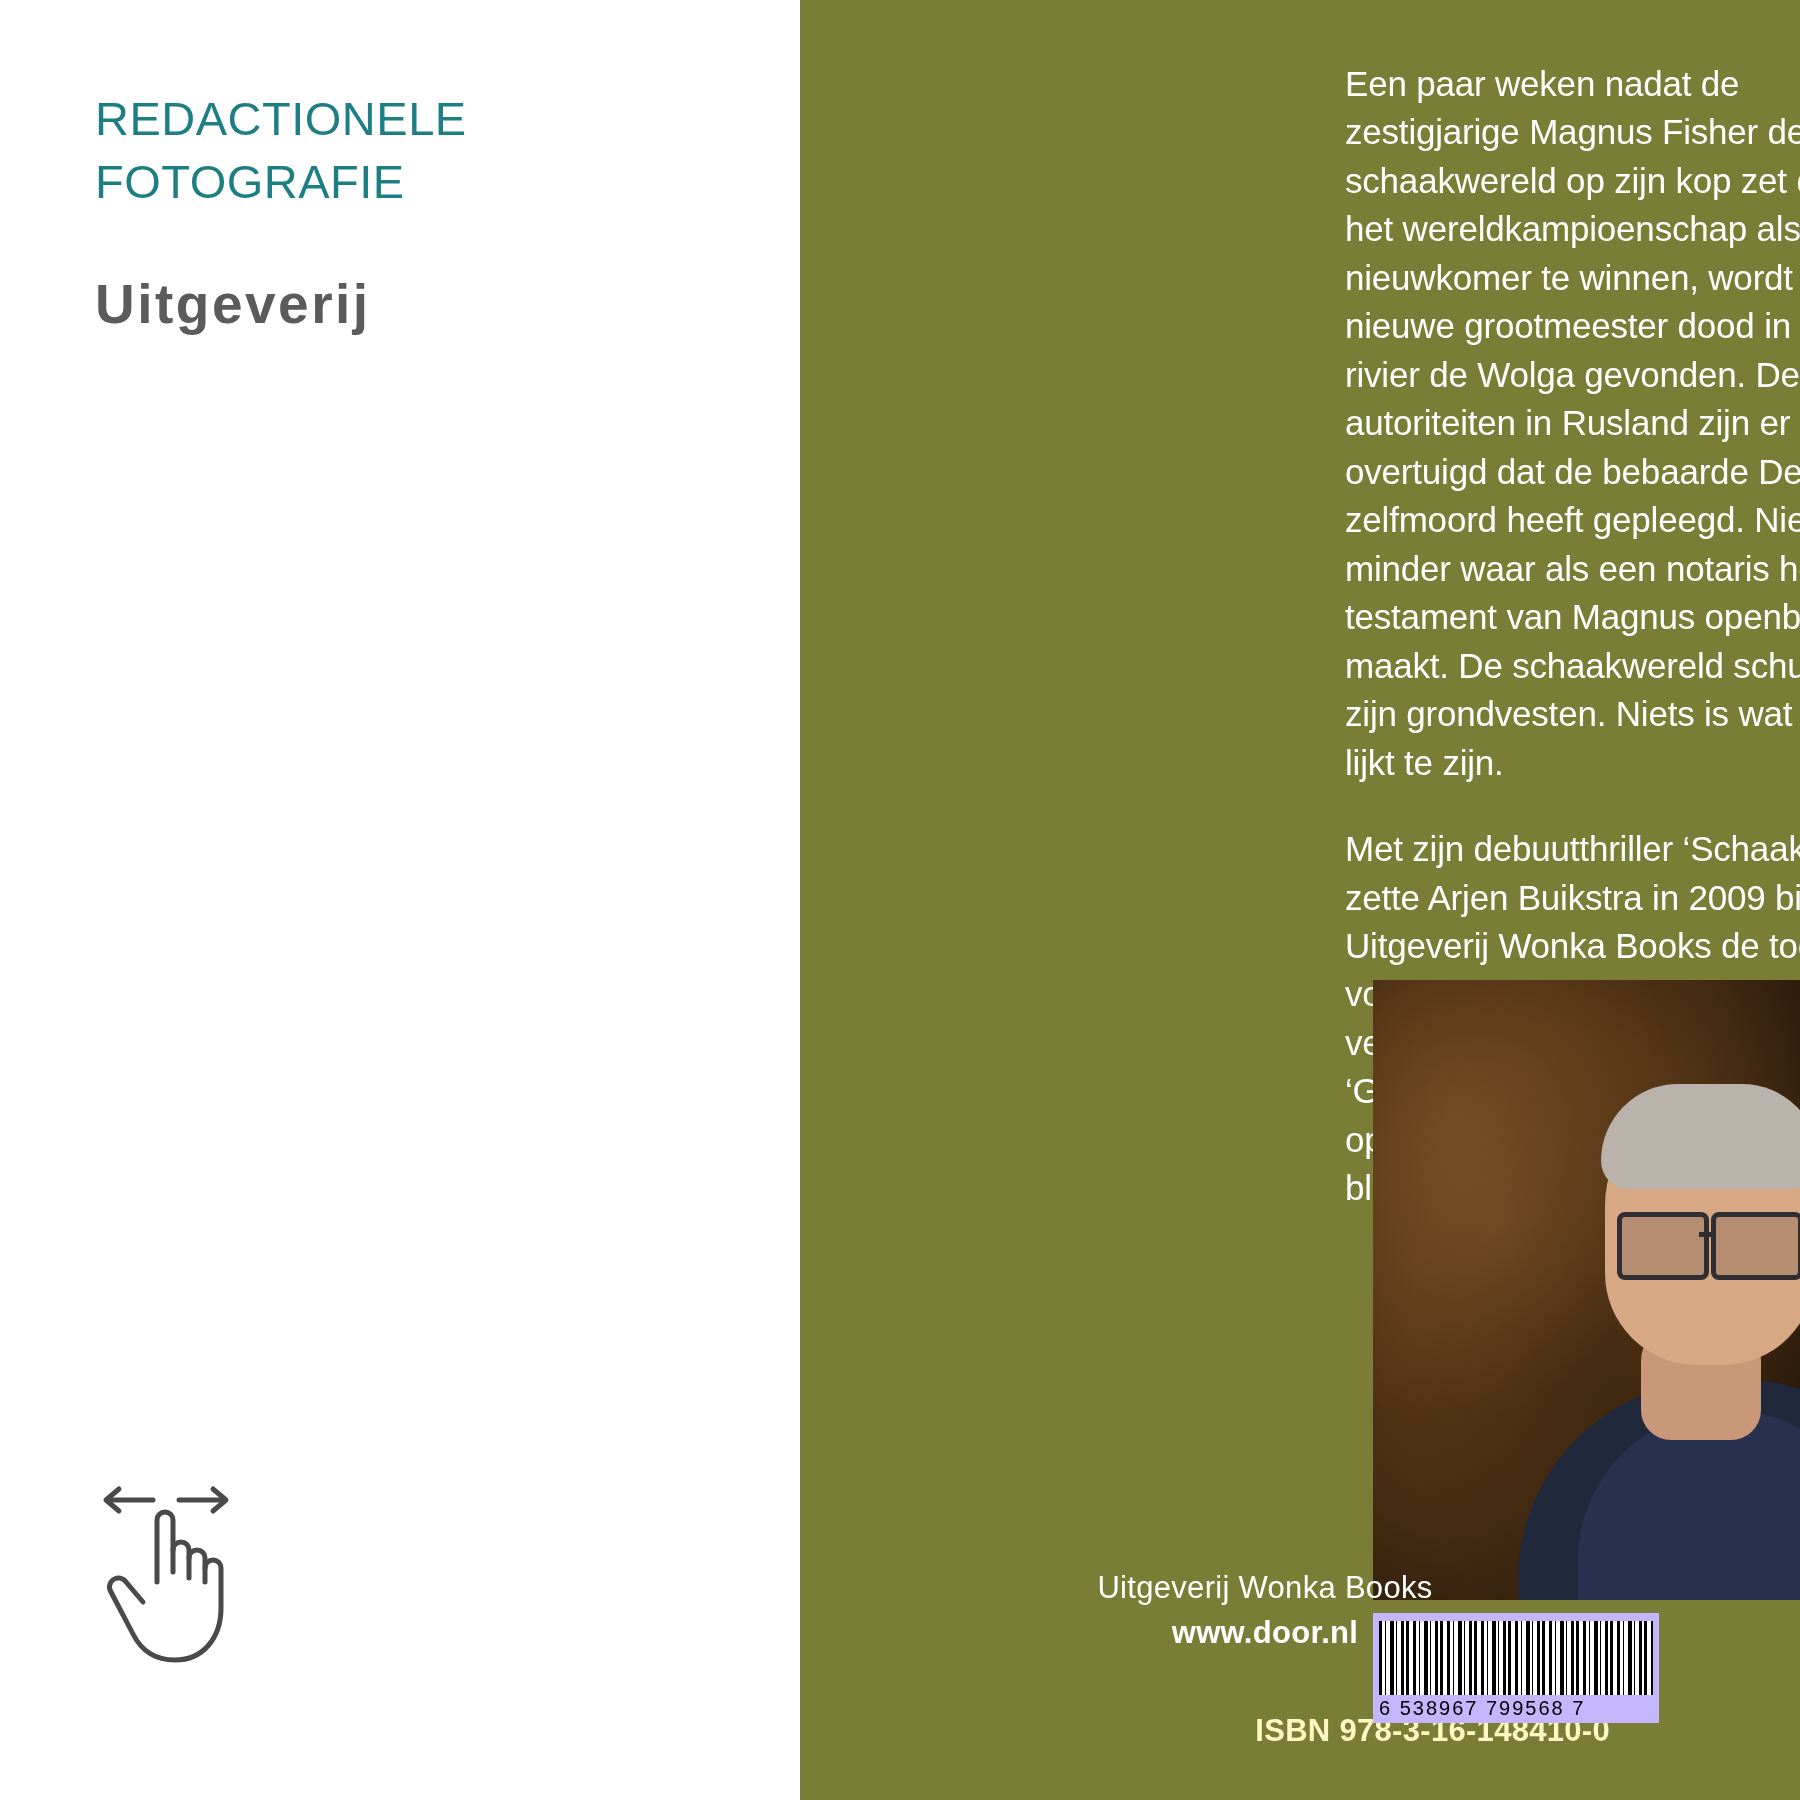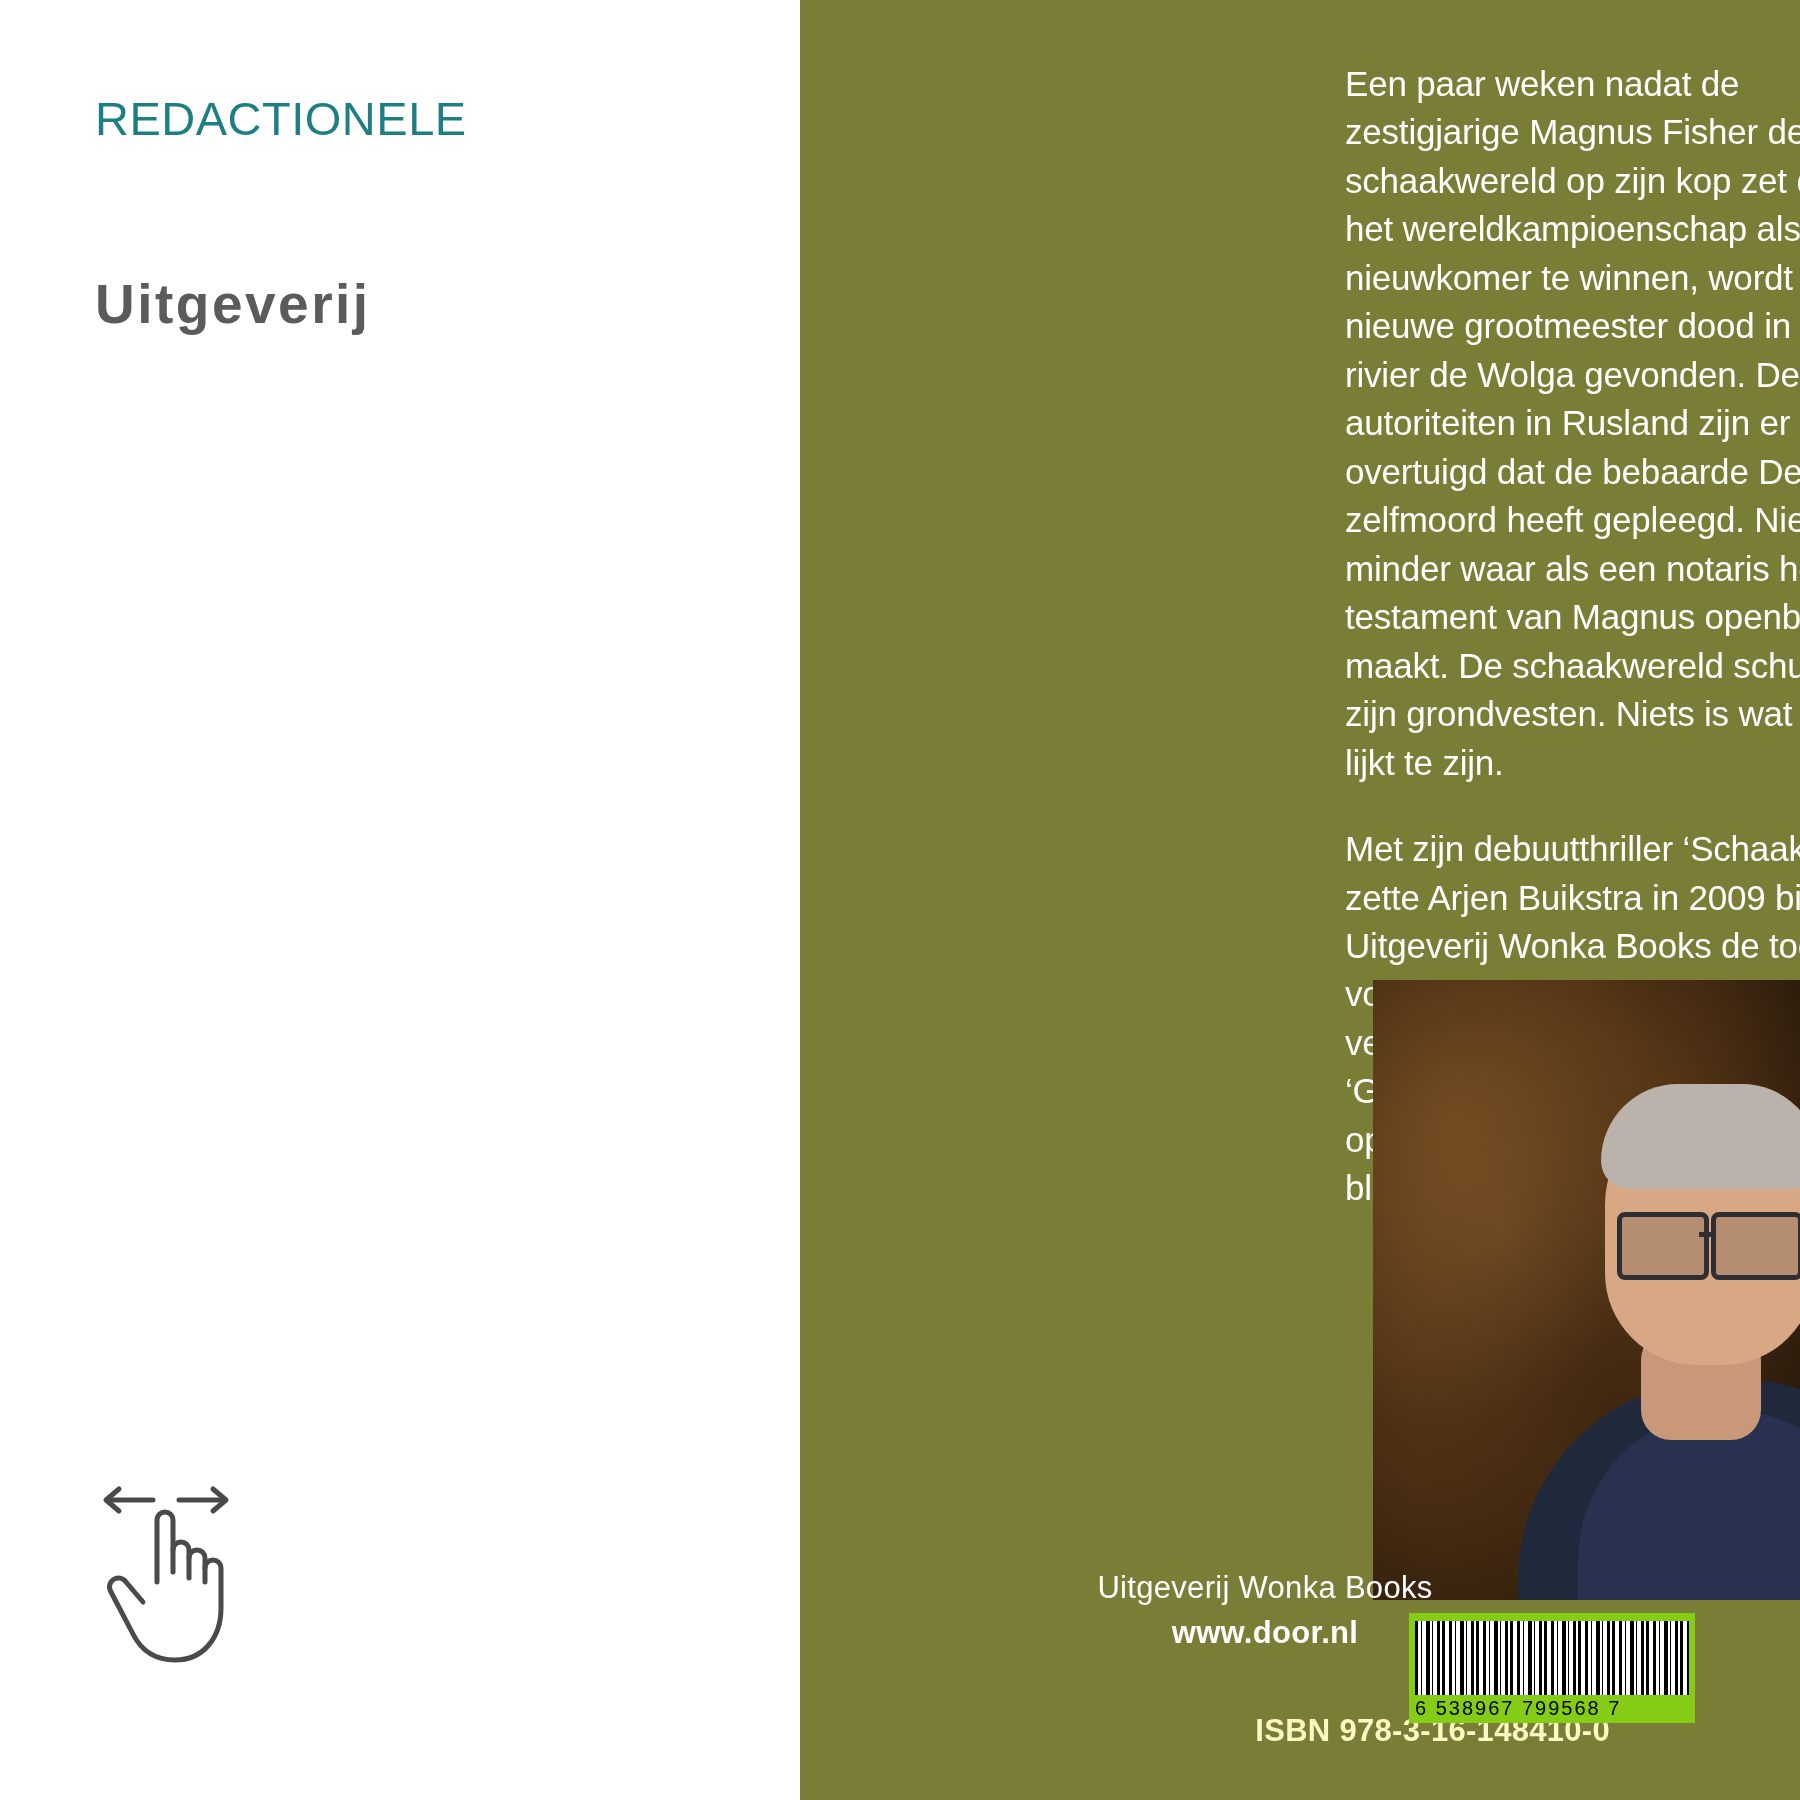--- a/index.html
+++ b/index.html
@@ -204,24 +204,23 @@
     background: #2f2f33;
   }
 
   
   #barcode {
     position: absolute;
     left: 573px;
     top: 1613px;
     width: 286px;
     height: 110px;
-    background: #84cc16;
+    background: #c4b5fd;
     padding: 8px 6px 4px 6px;
     box-sizing: border-box;
-    margin-left: 36px;
   }
   #barcode .bars {
     height: 74px;
     width: 100%;
     background:
       repeating-linear-gradient(to right,
         #000 0px, #000 3px, #fff 3px, #fff 6px,
         #000 6px, #000 7px, #fff 7px, #fff 11px,
         #000 11px, #000 15px, #fff 15px, #fff 17px,
         #000 17px, #000 18px, #fff 18px, #fff 22px,
@@ -239,20 +238,21 @@
 </style>
 </head>
 <body>
 
 <div id="page">
 
   <div id="left-panel">
 
     <div id="eyebrow">
       <span class="line">REDACTIONELE</span>
+      <span class="line">FOTOGRAFIE</span>
     </div>
 
     <div id="section-title">Uitgeverij</div>
 
     <div id="swipe-icon">
       <svg width="160" height="200" viewBox="0 0 160 200" fill="none" xmlns="http://www.w3.org/2000/svg">
 
         <path d="M58 20 H12" stroke="#4a4a4a" stroke-width="5" stroke-linecap="round"></path>
         <path d="M24 9 L11 20 L24 31" stroke="#4a4a4a" stroke-width="5" stroke-linecap="round" stroke-linejoin="round" fill="none"></path>
 

